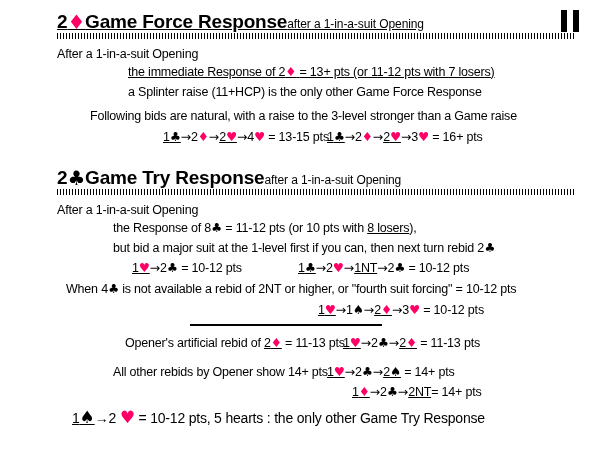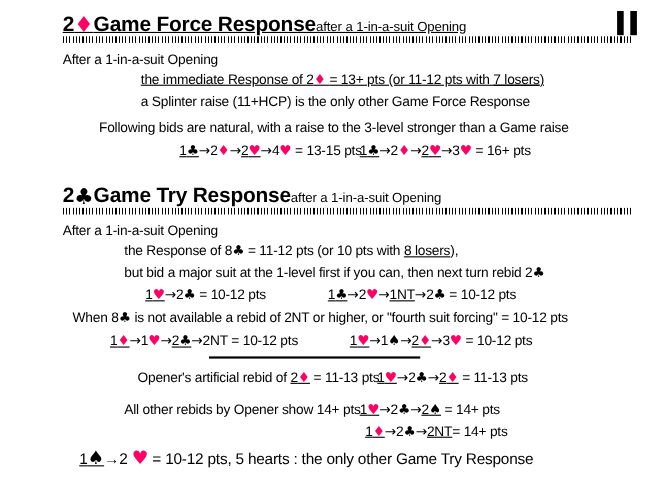--- a/index.html
+++ b/index.html
@@ -154,27 +154,23 @@
     <span class="u"><span>1</span><span class="suit red">♥</span></span><span class="ar">→</span><span><span>2</span><span class="suit blk">♣</span></span>
     <span>= 10-12 pts</span>
   </div>
 
   <div class="t seq" style="left:298px; top:262px;">
     <span class="u"><span>1</span><span class="suit blk">♣</span></span><span class="ar">→</span><span><span>2</span><span class="suit red">♥</span></span><span class="ar">→</span><span class="u">1NT</span><span class="ar">→</span><span><span>2</span><span class="suit blk">♣</span></span>
     <span>= 10-12 pts</span>
   </div>
 
   <div class="t body-l" style="left:66px; top:283px;">
-    <span>When 8</span><span class="suit blk">♣</span><span> is not available a rebid of 2NT or higher, or  "fourth suit forcing" = 10-12 pts</span>
-  </div>
-
-  <div class="t seq" style="left:100px; top:304px;">
-    <span class="u"><span>1</span><span class="suit red">♦</span></span><span class="ar">→</span><span><span>1</span><span class="suit red">♥</span></span><span class="ar">→</span><span class="u"><span>2</span><span class="suit blk">♣</span></span><span class="ar">→</span><span>2NT</span>
-    <span>= 10-12 pts</span>
-  </div>
+    <span>When 4</span><span class="suit blk">♣</span><span> is not available a rebid of 2NT or higher, or  "fourth suit forcing" = 10-12 pts</span>
+  </div>
+
 
   <div class="t seq" style="left:318px; top:304px;">
     <span class="u"><span>1</span><span class="suit red">♥</span></span><span class="ar">→</span><span><span>1</span><span class="suit blk">♠</span></span><span class="ar">→</span><span class="u"><span>2</span><span class="suit red">♦</span></span><span class="ar">→</span><span><span>3</span><span class="suit red">♥</span></span>
     <span>= 10-12 pts</span>
   </div>
 
   <div class="solidrule" style="left:190px; top:324px; width:192px;"></div>
 
   <div class="t body-l" style="left:113px; top:337px;margin-left:12px;">
     <span>Opener's artificial rebid of </span><span class="u"><span>2</span><span class="suit red">♦</span></span>
@@ -186,21 +182,21 @@
     <span>= 11-13 pts</span>
   </div>
 
   <div class="t body-l" style="left:113px; top:366px;">All other  rebids by Opener show 14+ pts</div>
 
   <div class="t seq" style="left:327px; top:366px;">
     <span class="u"><span>1</span><span class="suit red">♥</span></span><span class="ar">→</span><span><span>2</span><span class="suit blk">♣</span></span><span class="ar">→</span><span class="u"><span>2</span><span class="suit blk">♠</span></span>
     <span>=  14+ pts</span>
   </div>
 
-  <div class="t seq" style="left:332px; top:386px;">
+  <div class="t seq" style="left:352px; top:386px;">
     <span class="u"><span>1</span><span class="suit red">♦</span></span><span class="ar">→</span><span><span>2</span><span class="suit blk">♣</span></span><span class="ar">→</span><span class="u">2NT</span><span>=  14+ pts</span>
   </div>
 
   <div class="t final" style="left:72px; top:409px;">
     <span class="u"><span>1</span><span class="suit blk bigspade">♠</span></span><span class="ar">→</span><span><span>2</span> <span class="suit red bighrt">♥</span></span>
     <span>= 10-12 pts, 5 hearts :  the only other Game Try  Response</span>
   </div>
 
 </div>
 

